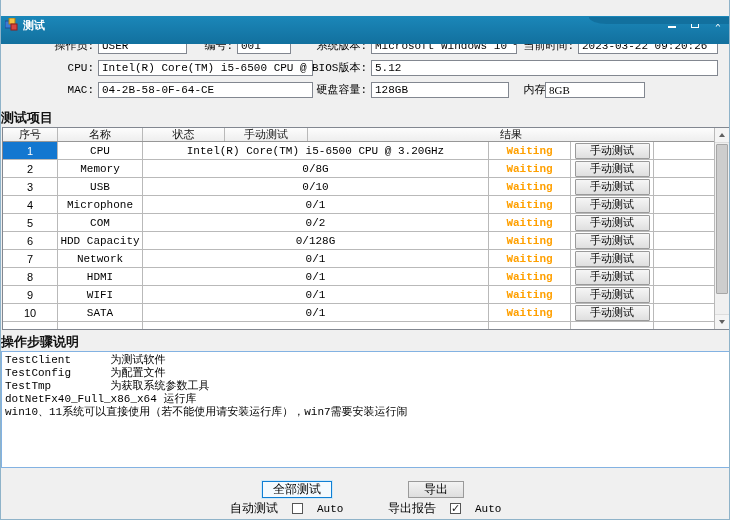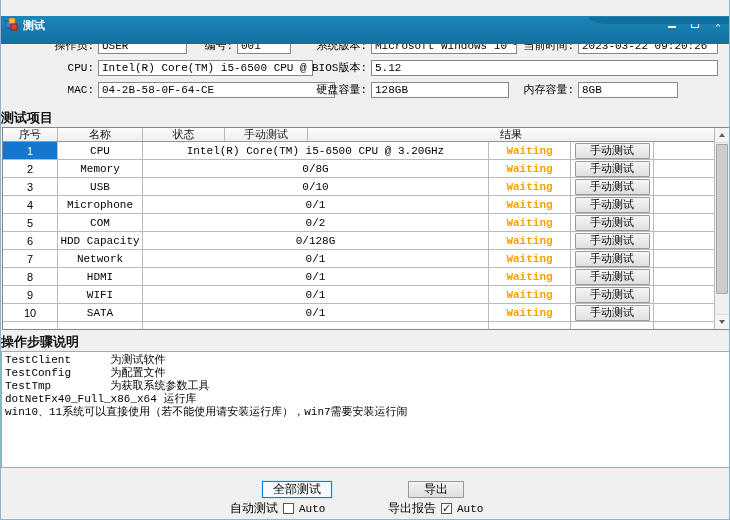--- a/index.html
+++ b/index.html
@@ -89,21 +89,21 @@
                    color:#000; padding:2px 3px; white-space:pre-wrap; }
 
   
   .btn { position:absolute; height:17px; display:flex; align-items:center; justify-content:center;
          font-size:12px; color:#000; cursor:default; }
   .btn-primary { left:261px; top:481px; width:70px; background:#f4fafe;
                  border:1px solid #0f7fd4; box-shadow:0 0 0 1px #cfe8f8; }
   .btn-plain { left:407px; top:481px; width:56px; background:linear-gradient(#f3f3f3,#dedede);
                border:1px solid #9a9a9a;text-align:center; }
   .check-row { position:absolute; top:501px; height:15px; display:flex; align-items:center;
-               gap:5px; font-size:12px; color:#000; }
+               gap:14px; font-size:12px; color:#000; }
   .cr-left { left:229px; } .cr-right { left:387px; }
   .cbox { width:11px; height:11px; background:#fff; border:1px solid #555; display:flex;
           align-items:center; justify-content:center; font-size:11px; line-height:11px; color:#222; }
   .auto-lbl { font-family:"Liberation Mono", monospace; font-size:11px; }
 </style>
 </head>
 <body>
 
 <div class="window">
 
@@ -136,25 +136,25 @@
     <div class="fbox" style="left:370px;top:2px;width:146px;">Microsoft Windows 10 专</div>
     <div class="flabel" style="left:500px;top:2px;width:73px;">当前时间:</div>
     <div class="fbox" style="left:577px;top:2px;width:140px;">2023-03-22 09:20:26</div>
 
     <div class="flabel" style="left:0;top:24px;width:93px;">CPU:</div>
     <div class="fbox" style="left:97px;top:24px;width:215px;">Intel(R) Core(TM) i5-6500 CPU @ 3.20GHz</div>
     <div class="flabel" style="left:290px;top:24px;width:76px;">BIOS版本:</div>
     <div class="fbox" style="left:370px;top:24px;width:347px;">5.12</div>
 
     <div class="flabel" style="left:0;top:46px;width:93px;">MAC:</div>
-    <div class="fbox" style="left:97px;top:46px;width:237px;">04-2B-58-0F-64-CE</div>
+    <div class="fbox" style="left:97px;top:46px;width:215px;">04-2B-58-0F-64-CE</div>
     <div class="flabel" style="left:290px;top:46px;width:76px;">硬盘容量:</div>
     <div class="fbox" style="left:370px;top:46px;width:138px;">128GB</div>
     <div class="flabel" style="left:500px;top:46px;width:73px;">内存容量:</div>
-    <div class="fbox" style="left:577px;top:46px;width:100px;">8GB</div>
+    <div class="fbox" style="left:544px;top:46px;width:100px;font-family:Liberation Serif, serif;">8GB</div>
   </div>
 
   <div class="sec-title" style="top:109px;">测试项目</div>
 
   <div class="grid">
     <div class="grid-inner">
       <div class="grow ghead">
         <div class="gcell c0">序号</div>
         <div class="gcell c1">名称</div>
         <div class="gcell c3">状态</div>

